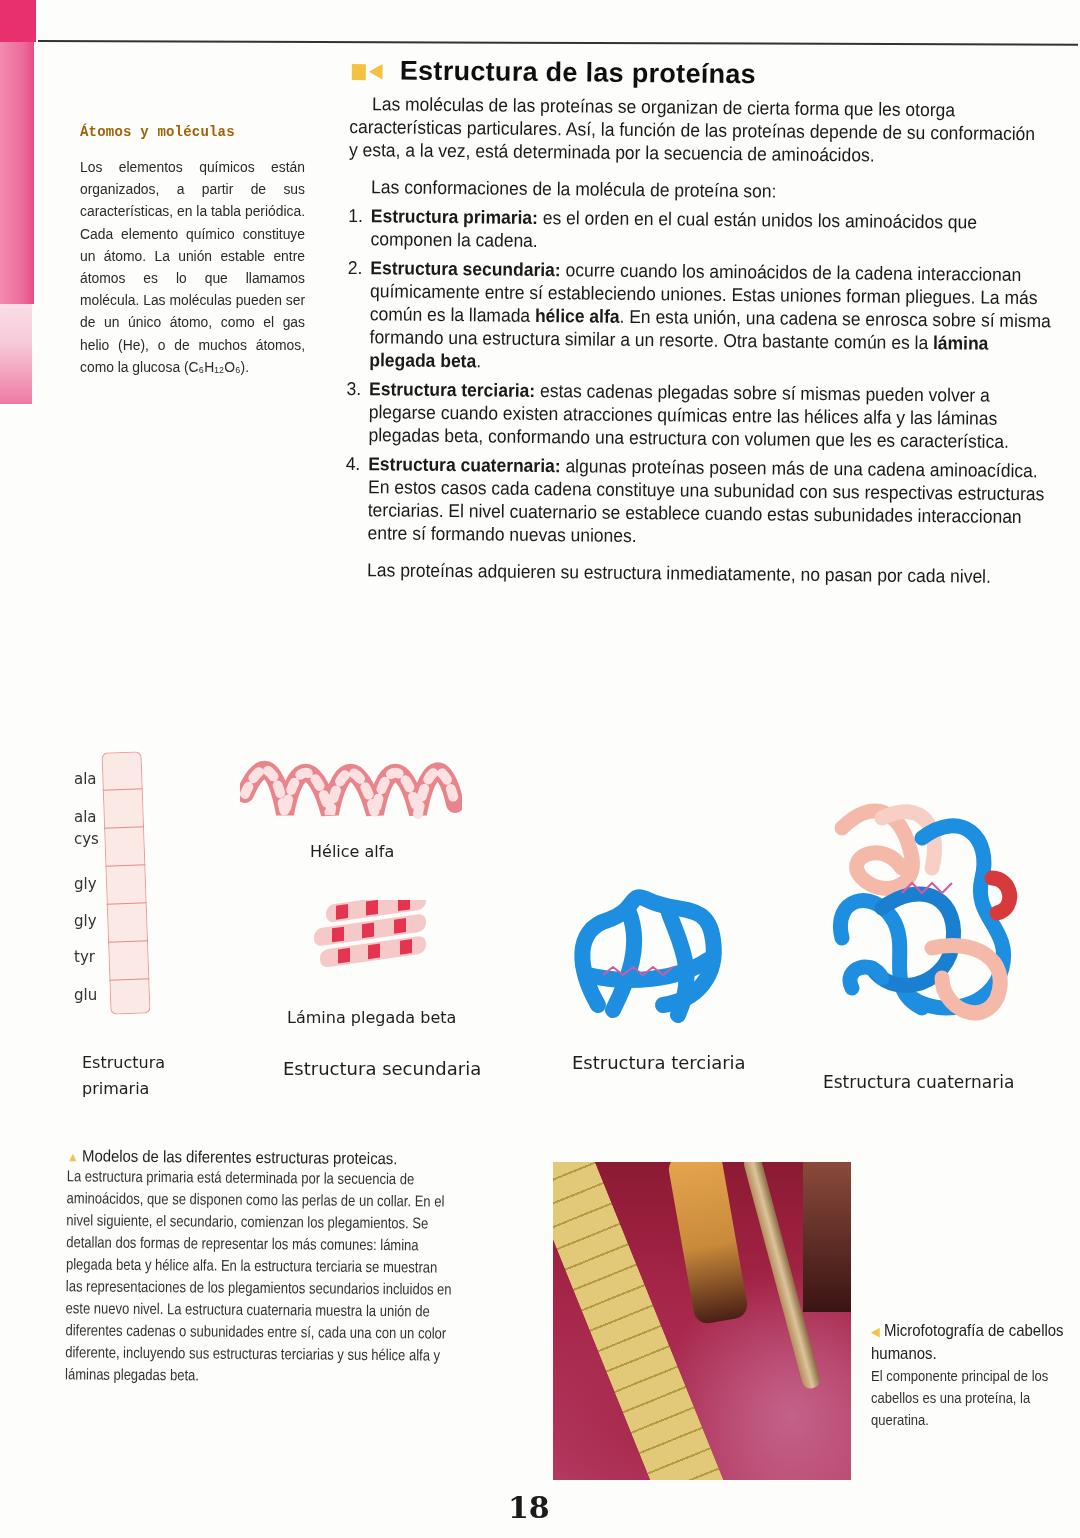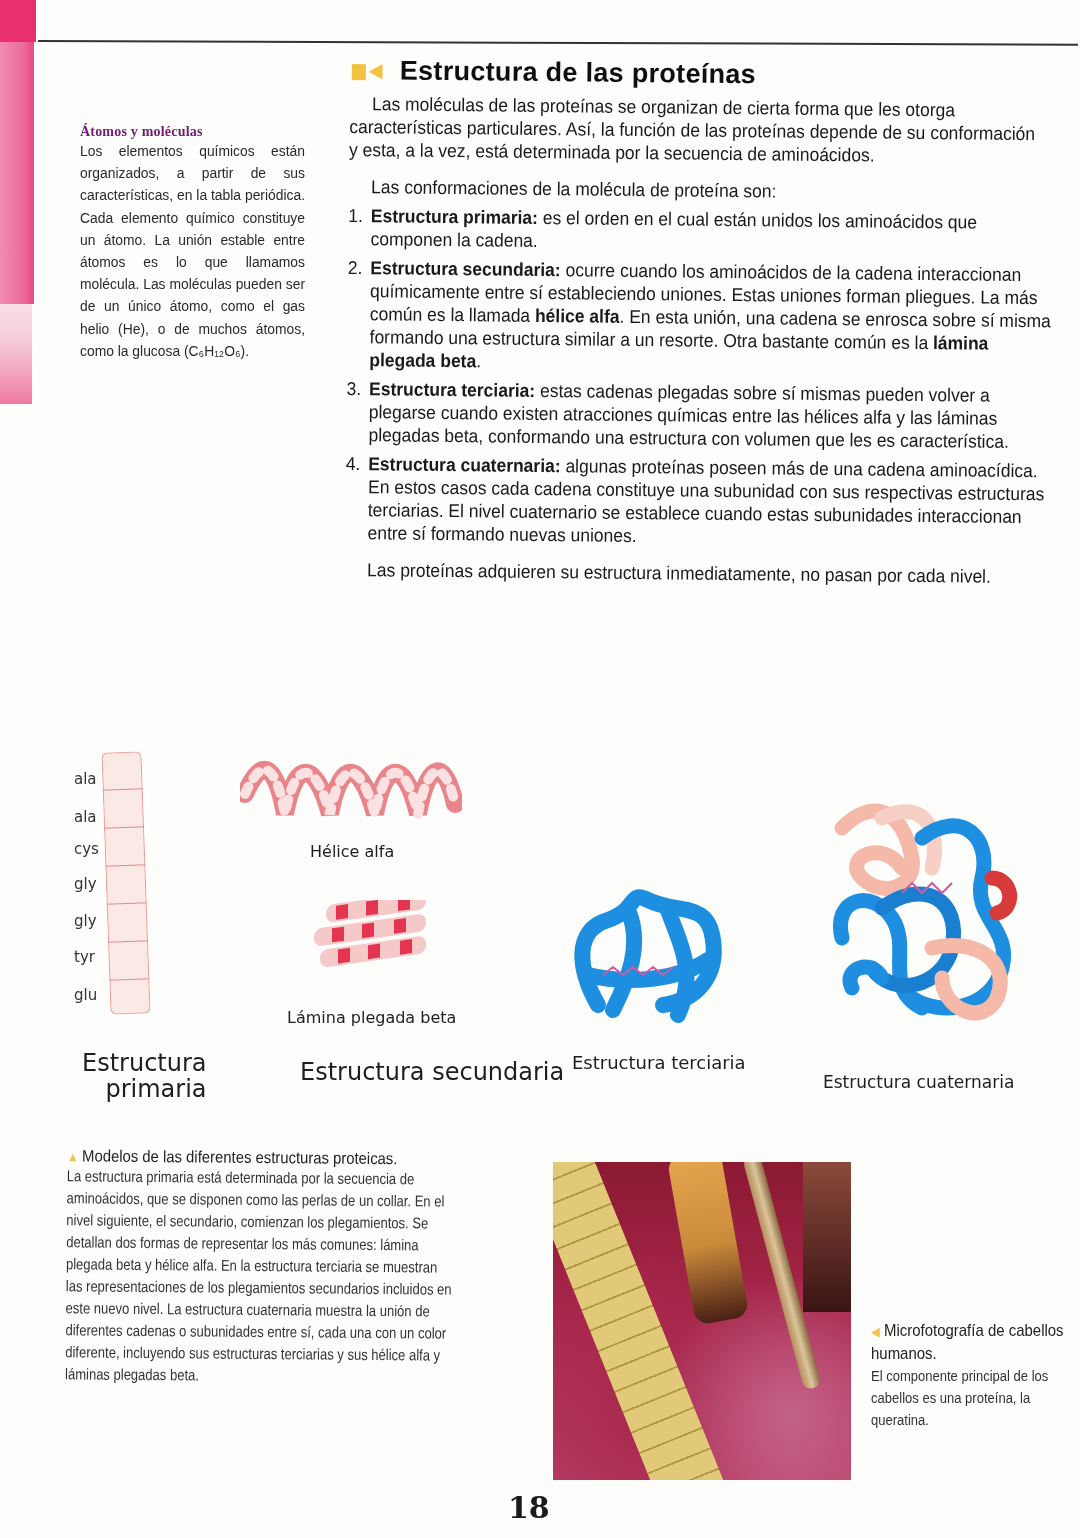--- a/index.html
+++ b/index.html
@@ -9,37 +9,37 @@
   }
   .side-strip-top { position:absolute; left:0; top:0; width:36px; height:42px; background:#e8306e; }
   .side-strip { position:absolute; left:0; top:42px; width:34px; height:262px;
     background:linear-gradient(90deg,#f28bb0 0%,#ec6a9a 70%,#e84a85 100%); }
   .side-strip-2 { position:absolute; left:0; top:304px; width:32px; height:100px;
     background:linear-gradient(180deg,#f9dfe8 0%,#f6c9d8 40%,#ef7aa3 100%); }
   .top-rule { position:absolute; left:38px; top:40px; width:1040px; height:2px; background:#333;
     transform:rotate(0.2deg); transform-origin:left; }
 
   .sidebar { position:absolute; left:80px; top:124px; width:225px; }
-  .sidebar-title { color:#701a75; font-family:Liberation Serif, serif; font-size:14px; font-weight:bold; margin-bottom:0; letter-spacing:0.2px; }
+  .sidebar-title { color:#a16207; font-family:Liberation Mono, monospace; font-size:14px; font-weight:bold; margin-bottom:16px; letter-spacing:0.2px; }
   .sidebar-text { font-family:"Liberation Sans", sans-serif; font-size:15.4px; line-height:22.2px; text-align:justify; color:#2a2a2a; transform:scaleX(0.9); transform-origin:left; width:250px; }
 
   .main { position:absolute; left:350px; top:55px; width:690px; transform:rotate(0.6deg); transform-origin:left top; }
   .title-row { display:flex; align-items:center; margin-left:2px; }
   .title-icon { width:36px; height:20px; margin-right:12px; position:relative; }
   .title-icon .a { position:absolute; left:0; top:3px; width:14px; height:16px; background:#f3c242; }
   .title-icon .b { position:absolute; left:17px; top:3px; width:14px; height:16px; background:#f3c242; clip-path:polygon(0 50%,100% 0,100% 100%); }
   .title { font-size:27px; font-weight:bold; color:#0f0f0f; margin:0; letter-spacing:0.3px; }
   p.body { font-size:18.6px; line-height:23px; margin:6px 0 0 0; text-indent:24px; transform:scaleX(0.94); transform-origin:left; width:730px; }
   p.body.gap { margin-top:14px; }
   ol.structs { list-style:none; margin:2px 0 0 0; padding:0; }
   ol.structs li { position:relative; padding-left:24px; font-size:18.6px; line-height:23px; margin-top:6px; transform:scaleX(0.94); transform-origin:left; width:730px; }
   ol.structs li .num { position:absolute; left:0; top:0; }
   b { font-weight:bold; }
 
-  .figs { position:absolute; left:60px; top:740px; width:990px; height:380px;text-align:right; }
+  .figs { position:absolute; left:60px; top:740px; width:990px; height:380px; }
   .aa-label { position:absolute; left:14px; font-size:15px; color:#333; font-family:"DejaVu Sans", sans-serif; }
   .chain { position:absolute; left:46px; top:12px; width:40px; height:262px;
     border-radius:6px; background:#fbe9e6; box-shadow: inset 0 0 0 1px #e99b9b; transform:rotate(-2deg); }
   .chain .seg { height:37px; border-bottom:1.5px solid #e28a8a; }
   .fig-label { position:absolute; font-family:"DejaVu Sans", sans-serif; color:#1e1e1e; }
   .caption { position:absolute; left:66px; top:1148px; width:390px; transform:rotate(0.5deg); }
   .caption .lead { font-size:16.5px; color:#222; transform:scaleX(0.9); transform-origin:left; white-space:nowrap; }
   .caption .tri { color:#f0c34a; font-size:13px; margin-right:4px; }
   .caption .text { font-size:15.5px; line-height:22px; color:#333; transform:scaleX(0.84); transform-origin:left; width:460px; }
 
@@ -91,21 +91,21 @@
     <li><span class="num">2.</span><b>Estructura secundaria:</b><span> ocurre cuando los aminoácidos de la cadena interaccionan químicamente entre sí estableciendo uniones. Estas uniones forman pliegues. La más común es la llamada </span><b>hélice alfa</b><span>. En esta unión, una cadena se enrosca sobre sí misma formando una estructura similar a un resorte. Otra bastante común es la </span><b>lámina plegada beta</b><span>.</span></li>
     <li><span class="num">3.</span><b>Estructura terciaria:</b><span> estas cadenas plegadas sobre sí mismas pueden volver a plegarse cuando existen atracciones químicas entre las hélices alfa y las láminas plegadas beta, conformando una estructura con volumen que les es característica.</span></li>
     <li><span class="num">4.</span><b>Estructura cuaternaria:</b><span> algunas proteínas poseen más de una cadena aminoacídica. En estos casos cada cadena constituye una subunidad con sus respectivas estructuras terciarias. El nivel cuaternario se establece cuando estas subunidades interaccionan entre sí formando nuevas uniones.</span></li>
   </ol>
   <p class="body gap">Las proteínas adquieren su estructura inmediatamente, no pasan por cada nivel.</p>
 </main>
 
 <section class="figs">
   <span class="aa-label" style="top:30px">ala</span>
   <span class="aa-label" style="top:68px">ala</span>
-  <span class="aa-label" style="top:100px">cys</span>
+  <span class="aa-label" style="top:90px">cys</span>
   <span class="aa-label" style="top:135px">gly</span>
   <span class="aa-label" style="top:172px">gly</span>
   <span class="aa-label" style="top:208px">tyr</span>
   <span class="aa-label" style="top:246px">glu</span>
   <div class="chain">
     <div class="seg"></div>
       <div class="seg"></div>
       <div class="seg"></div>
       <div class="seg"></div>
       <div class="seg"></div>
@@ -132,22 +132,22 @@
           <rect x="56" y="32" width="12" height="14"></rect>
           <rect x="88" y="32" width="12" height="14"></rect>
         <rect x="32" y="54" width="12" height="14"></rect>
           <rect x="62" y="54" width="12" height="14"></rect>
           <rect x="94" y="54" width="12" height="14"></rect>
       </g>
     </g>
   </svg>
   <span class="fig-label" style="left:227px;top:268px;font-size:16px">Lámina plegada beta</span>
 
-  <span class="fig-label" style="left:22px;top:310px;font-size:24px;line-height:26px"><span>Estructura</span><br><span>primaria</span></span>
-  <span class="fig-label" style="left:240px;top:318px;font-size:24px">Estructura secundaria</span>
+  <span class="fig-label" style="left:22px;top:310px;font-size:16px;line-height:26px"><span>Estructura</span><br><span>primaria</span></span>
+  <span class="fig-label" style="left:223px;top:318px;font-size:18px">Estructura secundaria</span>
 
   <svg style="position:absolute;left:508px;top:140px" width="160" height="145" viewBox="0 0 160 145">
     <g fill="none" stroke="#1e8fe0" stroke-width="16" stroke-linecap="round">
       <path d="M30 125 C10 90, 5 50, 40 40 C70 30, 60 10, 80 20 C110 35, 140 20, 145 60 C150 95, 130 120, 95 125"></path>
       <path d="M20 95 C60 105, 110 100, 140 80"></path>
       <path d="M60 30 C75 65, 60 100, 45 130"></path>
       <path d="M100 30 C110 60, 130 90, 110 135"></path>
     </g>
     <path d="M35 95 l10 -8 l10 8 l10 -8 l10 8 l10 -8 l10 8 l10 -8" fill="none" stroke="#d15aa3" stroke-width="2"></path>
   </svg>

